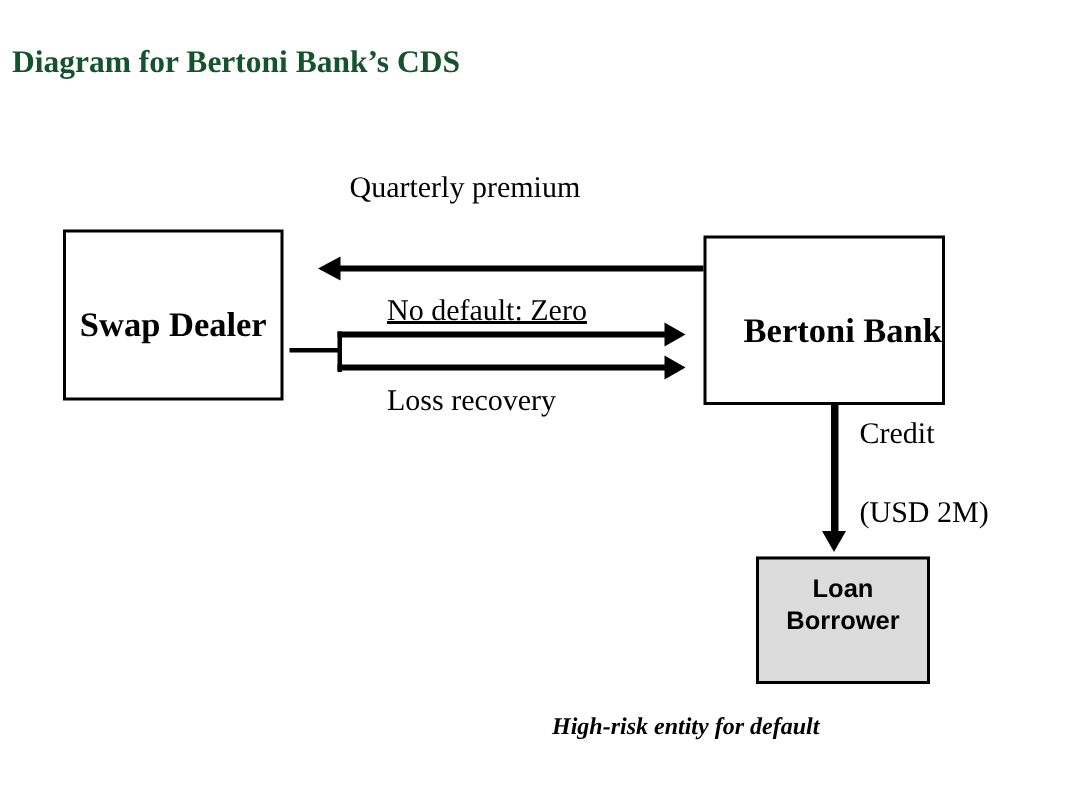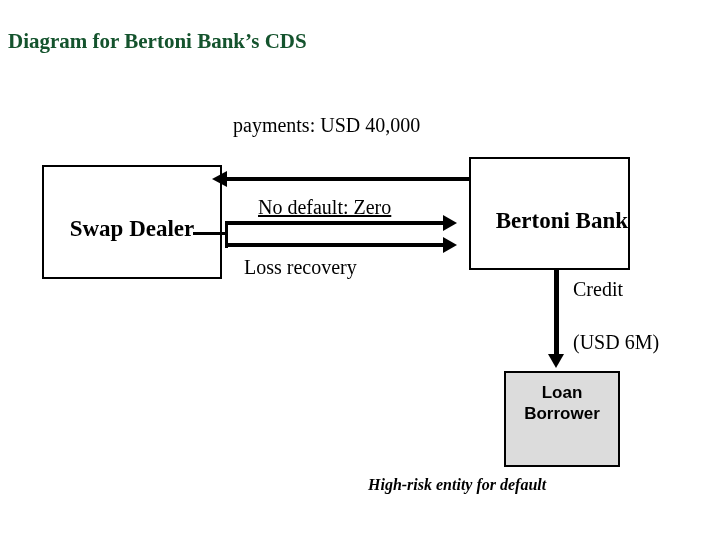--- a/index.html
+++ b/index.html
@@ -34,44 +34,44 @@
     border: 2px solid #000000;
     background: #ffffff;
     display: flex;
     align-items: center;
     justify-content: center;
     box-sizing: border-box;
     font-weight: bold;
     font-size: 23px;
     text-align: center;
   }
-  .box-swap    { left: 42px;  top: 165px; width: 180px; height: 114px; padding-top: 14px; }
+  .box-swap    { left: 42px;  top: 153px; width: 147px; height: 114px; padding-top: 14px; }
   .box-bertoni { left: 469px; top: 157px; width: 161px; height: 113px; padding-top: 14px; justify-content: flex-end; }
   .box-loan {
-    left: 504px; top: 371px; width: 116px; height: 96px;
+    left: 504px; top: 371px; width: 116px; height: 85px;
     background: #dcdcdc;
     border: 2px solid #000000;
     box-sizing: border-box;
     font-family: "Liberation Sans", sans-serif;
     font-weight: bold;
     font-size: 17px;
     line-height: 21px;
     text-align: center;
     padding-top: 9px;
   }
 
   
   .flow-label {
     font-size: 20px;
     white-space: nowrap;
     line-height: 25px;
   }
   .lbl-premium       { left: 233px; top: 113px; }
   .lbl-no-default    { left: 258px; top: 195px; text-decoration: underline; }
-  .lbl-loss-recovery { left: 244px; top: 255px; text-align: right; }
+  .lbl-loss-recovery { left: 258px; top: 255px; text-align: right; }
   .lbl-credit        { left: 573px; top: 277px; }
   .lbl-usd10m        { left: 573px; top: 330px; }
 
   
   .footnote {
     left: 368px;
     top: 476px;
     font-size: 16px;
     font-weight: bold;
     font-style: italic;
@@ -114,21 +114,21 @@
 
   <div class="abs node-box box-bertoni">
     <span>Bertoni Bank</span>
   </div>
 
   <div class="abs box-loan">
     <span>Loan Borrower</span>
   </div>
 
   <div class="abs flow-label lbl-premium">
-    <div>payments: USD 40,000</div>
+    <div>Quarterly premium</div>
   </div>
 
   <div>
     <div class="abs shaft-h" style="left:226px; top:177px; width:243px;"></div>
     <div class="abs head head-left" style="left:212px; top:171px;"></div>
   </div>
 
   <div class="abs flow-label lbl-no-default">No default: Zero</div>
 
   <div>
@@ -147,17 +147,17 @@
   </div>
 
   <div class="abs flow-label lbl-loss-recovery">Loss recovery</div>
 
   <div>
     <div class="abs shaft-v" style="left:554px; top:270px; height:86px;"></div>
     <div class="abs head head-down" style="left:548px; top:354px;"></div>
   </div>
 
   <div class="abs flow-label lbl-credit">Credit</div>
-  <div class="abs flow-label lbl-usd10m">(USD 6M)</div>
+  <div class="abs flow-label lbl-usd10m">(USD 2M)</div>
 
   <div class="abs footnote">High-risk entity for default</div>
 
 </div>
 
 </body></html>

